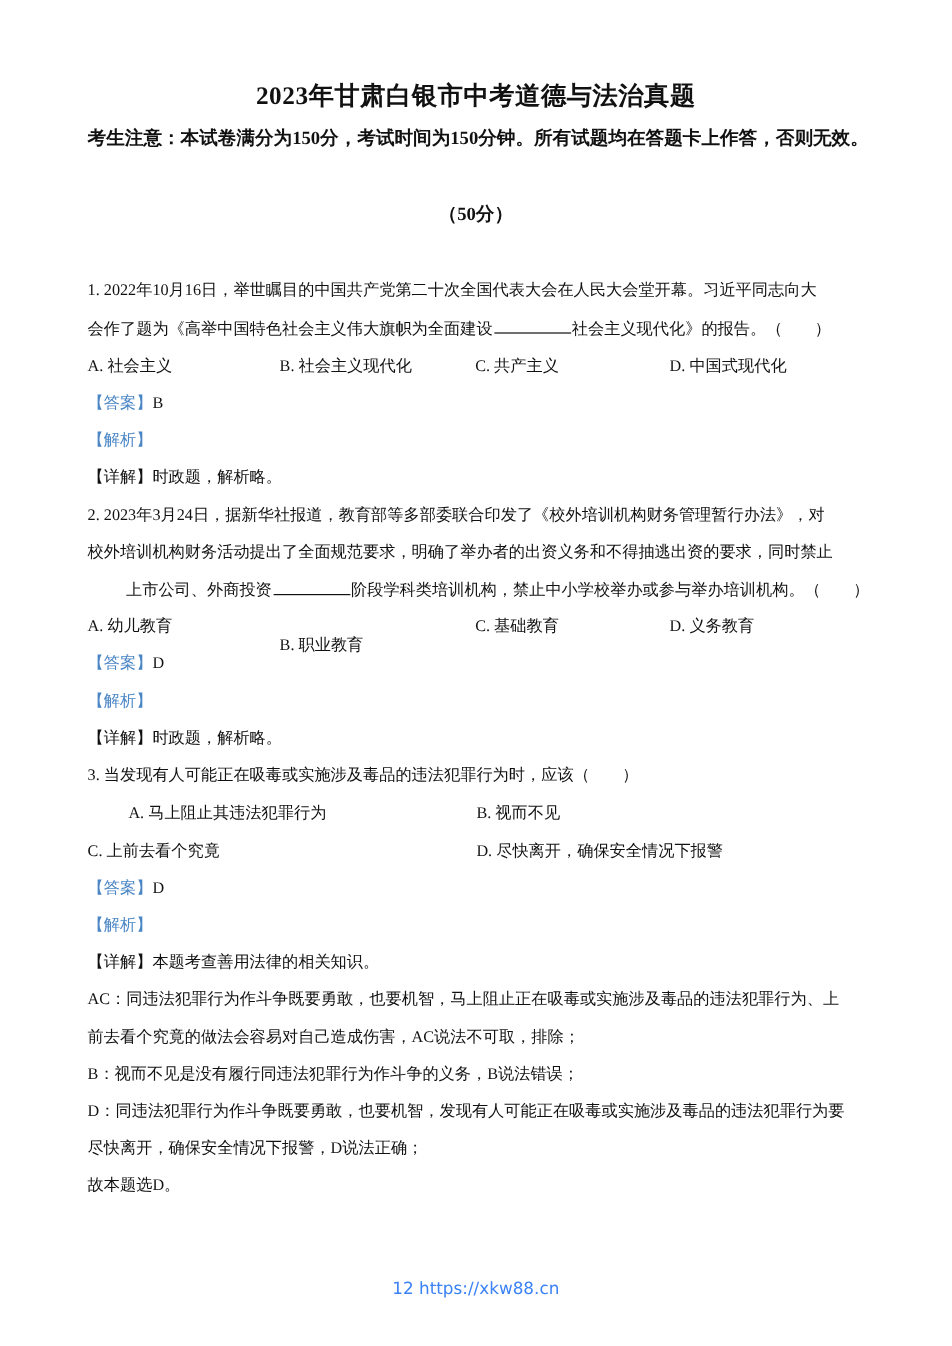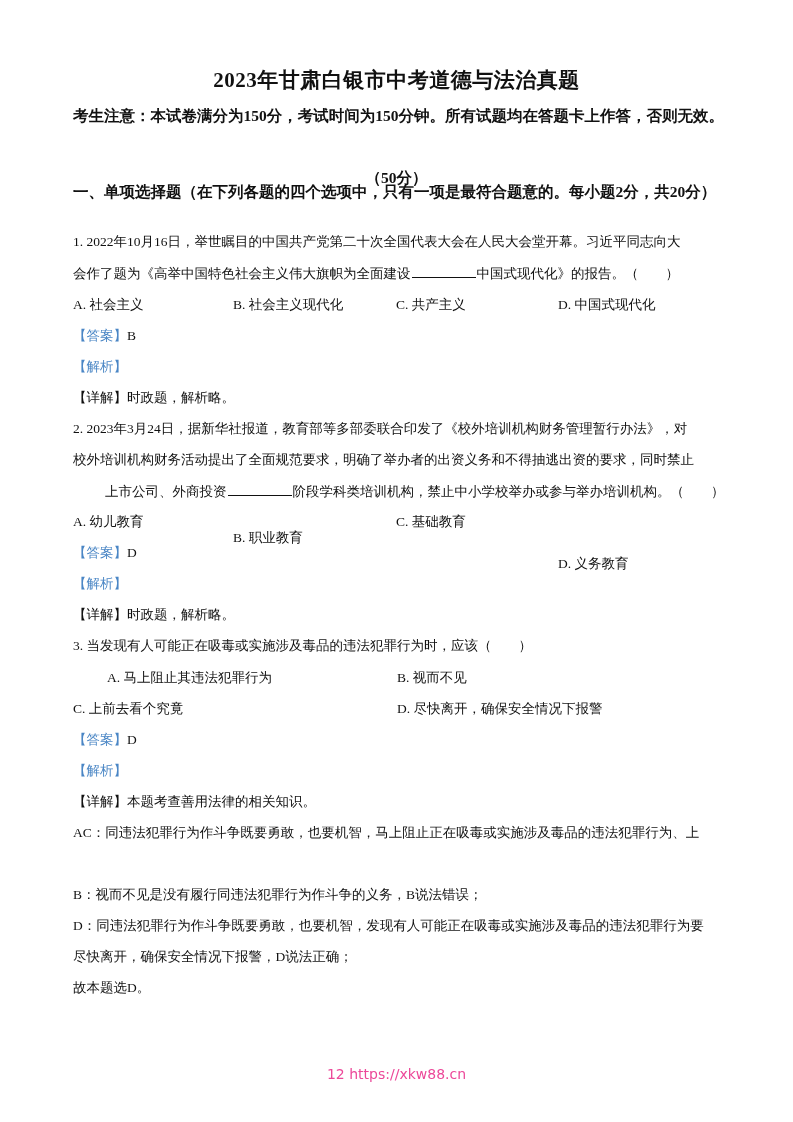--- a/index.html
+++ b/index.html
@@ -12,62 +12,62 @@
             font-size: 15.5px; font-weight: bold; line-height: 26px; }
   .score { position: absolute; top: 168px; left: 0; width: 793px; text-align: center;
            font-size: 15.5px; font-weight: bold; }
   .section { position: absolute; left: 73px; top: 179px; width: 655px;
              font-size: 15.5px; font-weight: bold; line-height: 26px; }
   .line { position: absolute; left: 73px; width: 652px; font-size: 13.5px; line-height: 20px; white-space: nowrap; }
   .opt { position: absolute; font-size: 13.5px; line-height: 20px; white-space: nowrap; }
   .tag { color: #4a86c5; }
   .blank { display: inline-block; width: 64px; border-bottom: 1px solid #111; height: 14px; vertical-align: baseline; margin: 0 1px; }
   .footer { position: absolute; top: 1066px; left: 0; width: 793px; text-align: center;
-            font-family: "DejaVu Sans", sans-serif; font-size: 14px; color: #ec4899; }
+            font-family: "DejaVu Sans", sans-serif; font-size: 14px; color: #3b82f6; }
 </style>
 </head>
 <body>
 
 <div class="page">
 
   <div class="title">2023年甘肃白银市中考道德与法治真题</div>
   <div class="notice">考生注意：本试卷满分为150分，考试时间为150分钟。所有试题均在答题卡上作答，否则无效。</div>
   <div class="score">（50分）</div>
-  <div class="section">一、单项选择题（在下列各题的四个选项中，只有一项是最符合题意的。每小题2分，共20分）</div>
 
   <div class="line" style="top:232px;">1. 2022年10月16日，举世瞩目的中国共产党第二十次全国代表大会在人民大会堂开幕。习近平同志向大</div>
-  <div class="line" style="top:263px;"><span>会作了题为《高举中国特色社会主义伟大旗帜为全面建设</span><span class="blank"></span><span>中国式现代化》的报告。（　　）</span></div>
+  <div class="line" style="top:263px;"><span>会作了题为《高举中国特色社会主义伟大旗帜为全面建设</span><span class="blank"></span><span>社会主义现代化》的报告。（　　）</span></div>
   <div class="opt" style="top:295px; left:73px;">A. 社会主义</div>
   <div class="opt" style="top:295px; left:233px;">B. 社会主义现代化</div>
   <div class="opt" style="top:295px; left:396px;">C. 共产主义</div>
   <div class="opt" style="top:295px; left:558px;">D. 中国式现代化</div>
   <div class="line" style="top:326px;"><span class="tag">【答案】</span><span>B</span></div>
   <div class="line" style="top:357px;"><span class="tag">【解析】</span></div>
   <div class="line" style="top:388px;"><span>【详解】</span><span>时政题，解析略。</span></div>
 
   <div class="line" style="top:419px;">2. 2023年3月24日，据新华社报道，教育部等多部委联合印发了《校外培训机构财务管理暂行办法》，对</div>
   <div class="line" style="top:450px;">校外培训机构财务活动提出了全面规范要求，明确了举办者的出资义务和不得抽逃出资的要求，同时禁止</div>
   <div class="line" style="top:481px;margin-left:32px;"><span>上市公司、外商投资</span><span class="blank"></span><span>阶段学科类培训机构，禁止中小学校举办或参与举办培训机构。（　　）</span></div>
   <div class="opt" style="top:512px; left:73px;">A. 幼儿教育</div>
   <div class="opt" style="top:512px; left:233px;margin-top:16px;">B. 职业教育</div>
   <div class="opt" style="top:512px; left:396px;">C. 基础教育</div>
-  <div class="opt" style="top:512px; left:558px;margin-top:42px;">D. 义务教育</div>
+  <div class="opt" style="top:512px; left:558px;">D. 义务教育</div>
   <div class="line" style="top:543px;"><span class="tag">【答案】</span><span>D</span></div>
   <div class="line" style="top:574px;"><span class="tag">【解析】</span></div>
   <div class="line" style="top:605px;"><span>【详解】</span><span>时政题，解析略。</span></div>
 
   <div class="line" style="top:636px;">3. 当发现有人可能正在吸毒或实施涉及毒品的违法犯罪行为时，应该（　　）</div>
   <div class="opt" style="top:668px; left:73px;margin-left:34px;">A. 马上阻止其违法犯罪行为</div>
   <div class="opt" style="top:668px; left:397px;">B. 视而不见</div>
   <div class="opt" style="top:699px; left:73px;">C. 上前去看个究竟</div>
   <div class="opt" style="top:699px; left:397px;">D. 尽快离开，确保安全情况下报警</div>
   <div class="line" style="top:730px;"><span class="tag">【答案】</span><span>D</span></div>
   <div class="line" style="top:761px;"><span class="tag">【解析】</span></div>
   <div class="line" style="top:792px;"><span>【详解】</span><span>本题考查善用法律的相关知识。</span></div>
   <div class="line" style="top:823px;">AC：同违法犯罪行为作斗争既要勇敢，也要机智，马上阻止正在吸毒或实施涉及毒品的违法犯罪行为、上</div>
+  <div class="line" style="top:854px;">前去看个究竟的做法会容易对自己造成伤害，AC说法不可取，排除；</div>
   <div class="line" style="top:885px;">B：视而不见是没有履行同违法犯罪行为作斗争的义务，B说法错误；</div>
   <div class="line" style="top:947px;">尽快离开，确保安全情况下报警，D说法正确；</div>
   <div class="line" style="top:916px;">D：同违法犯罪行为作斗争既要勇敢，也要机智，发现有人可能正在吸毒或实施涉及毒品的违法犯罪行为要</div>
   <div class="line" style="top:978px;">故本题选D。</div>
 
   <div class="footer">
     <span>12</span>
     <span>https://xkw88.cn</span>
   </div>
 </div>

